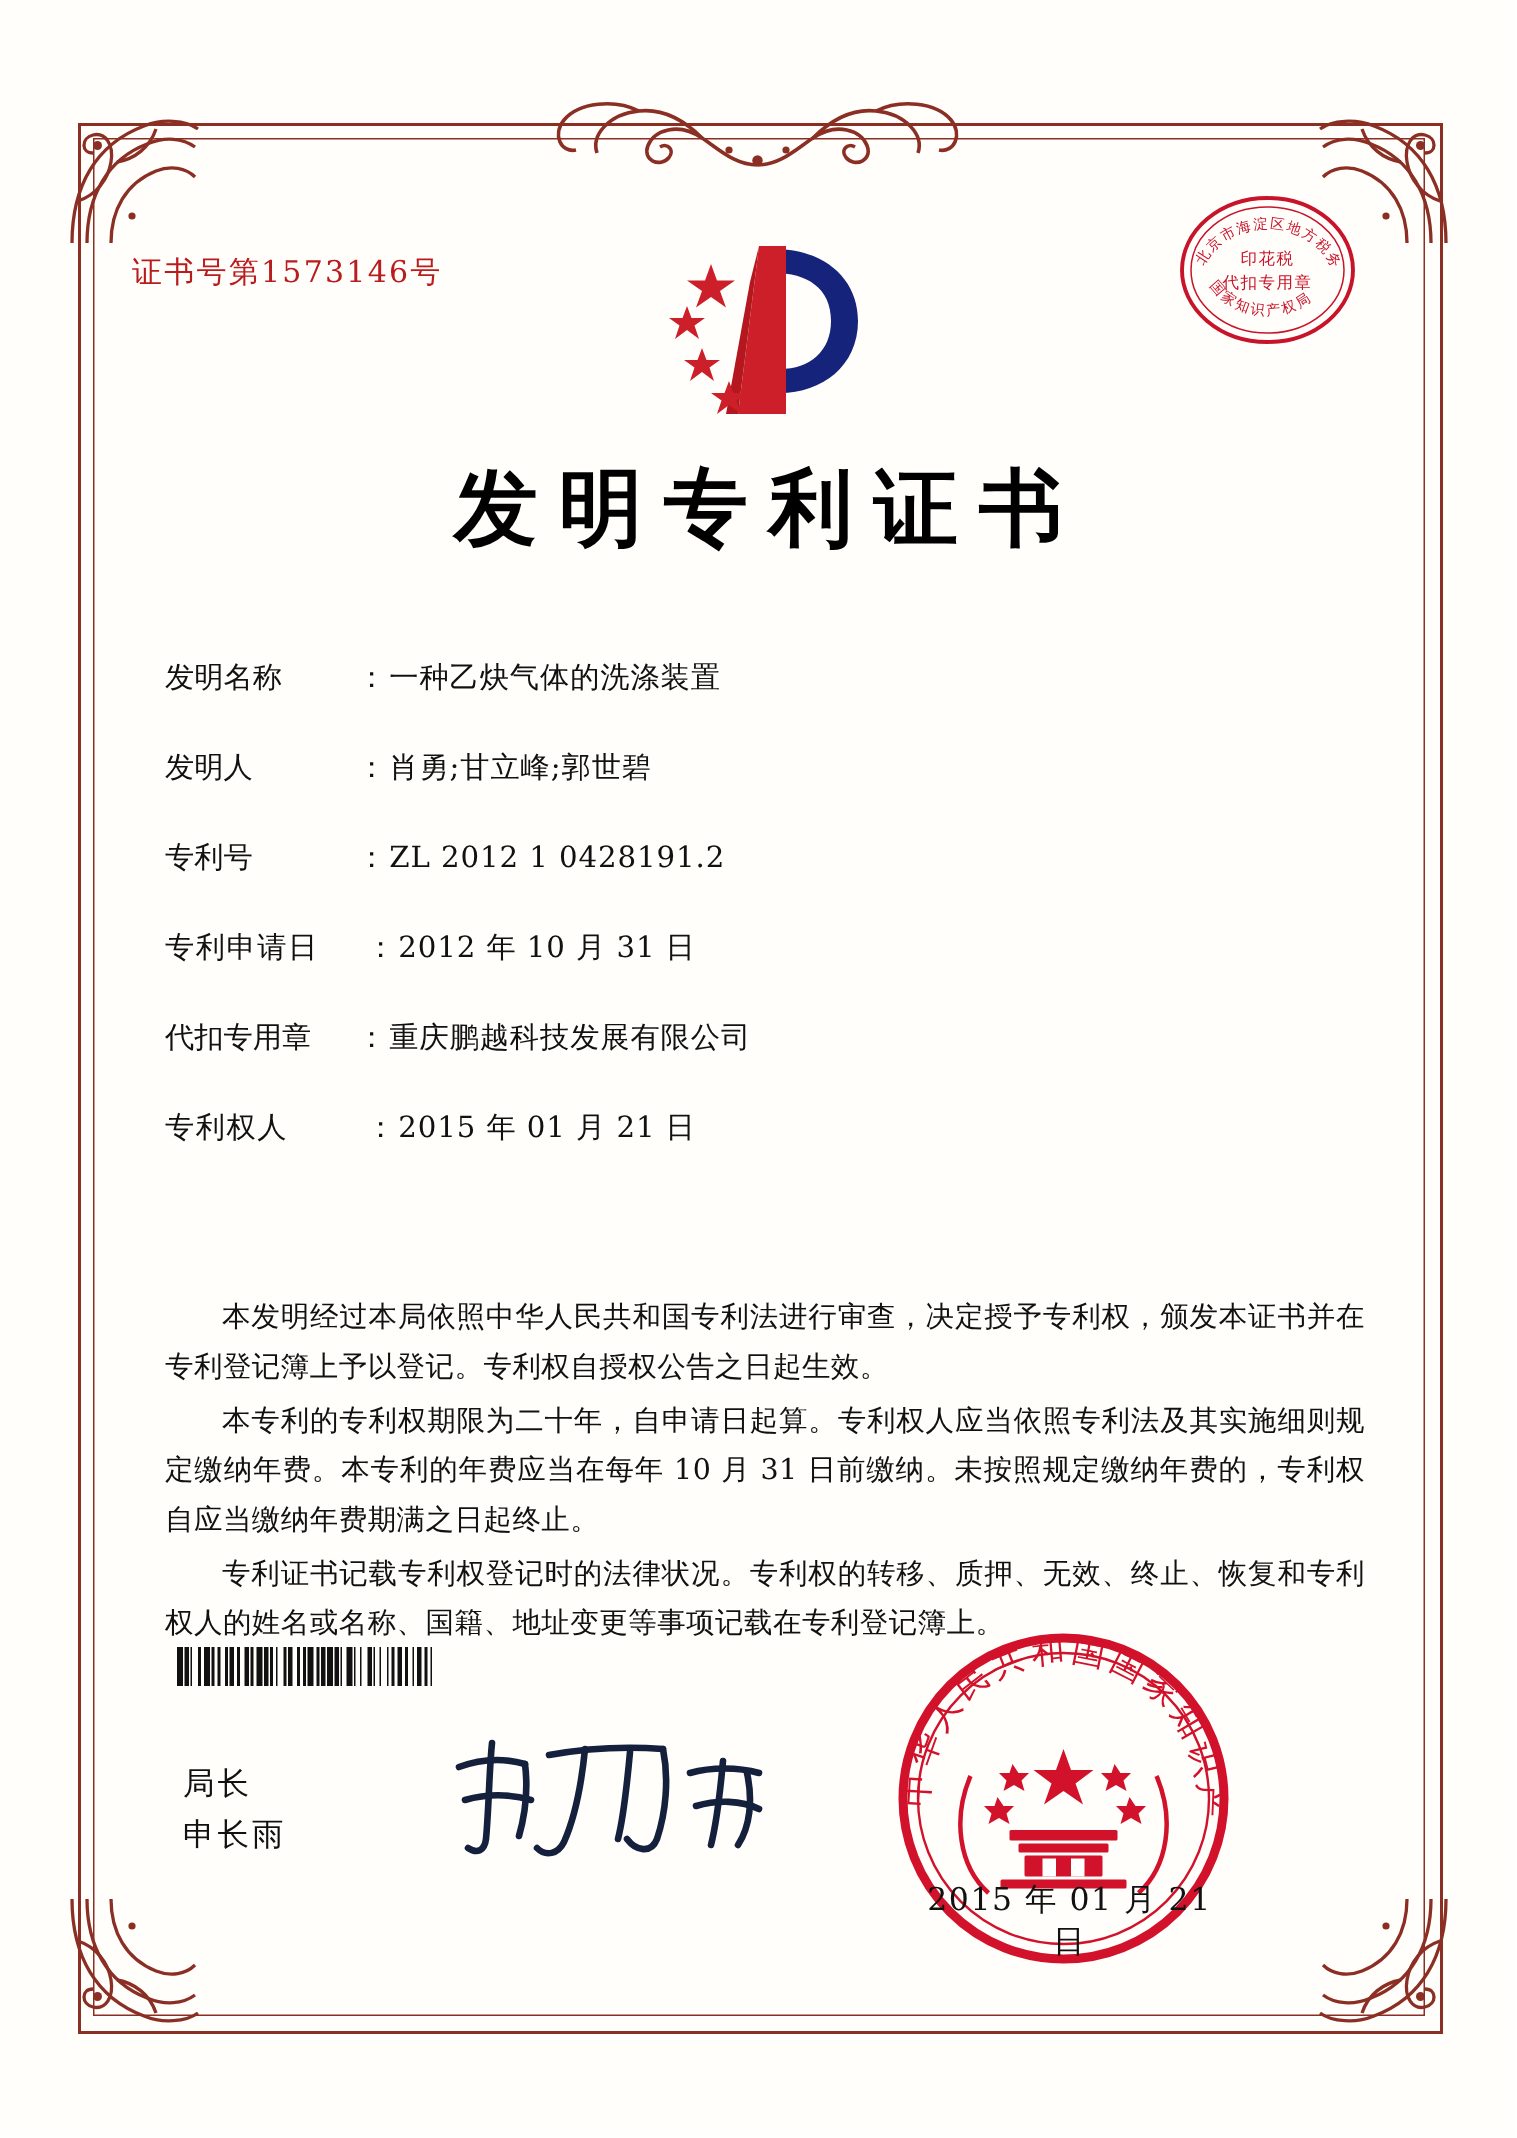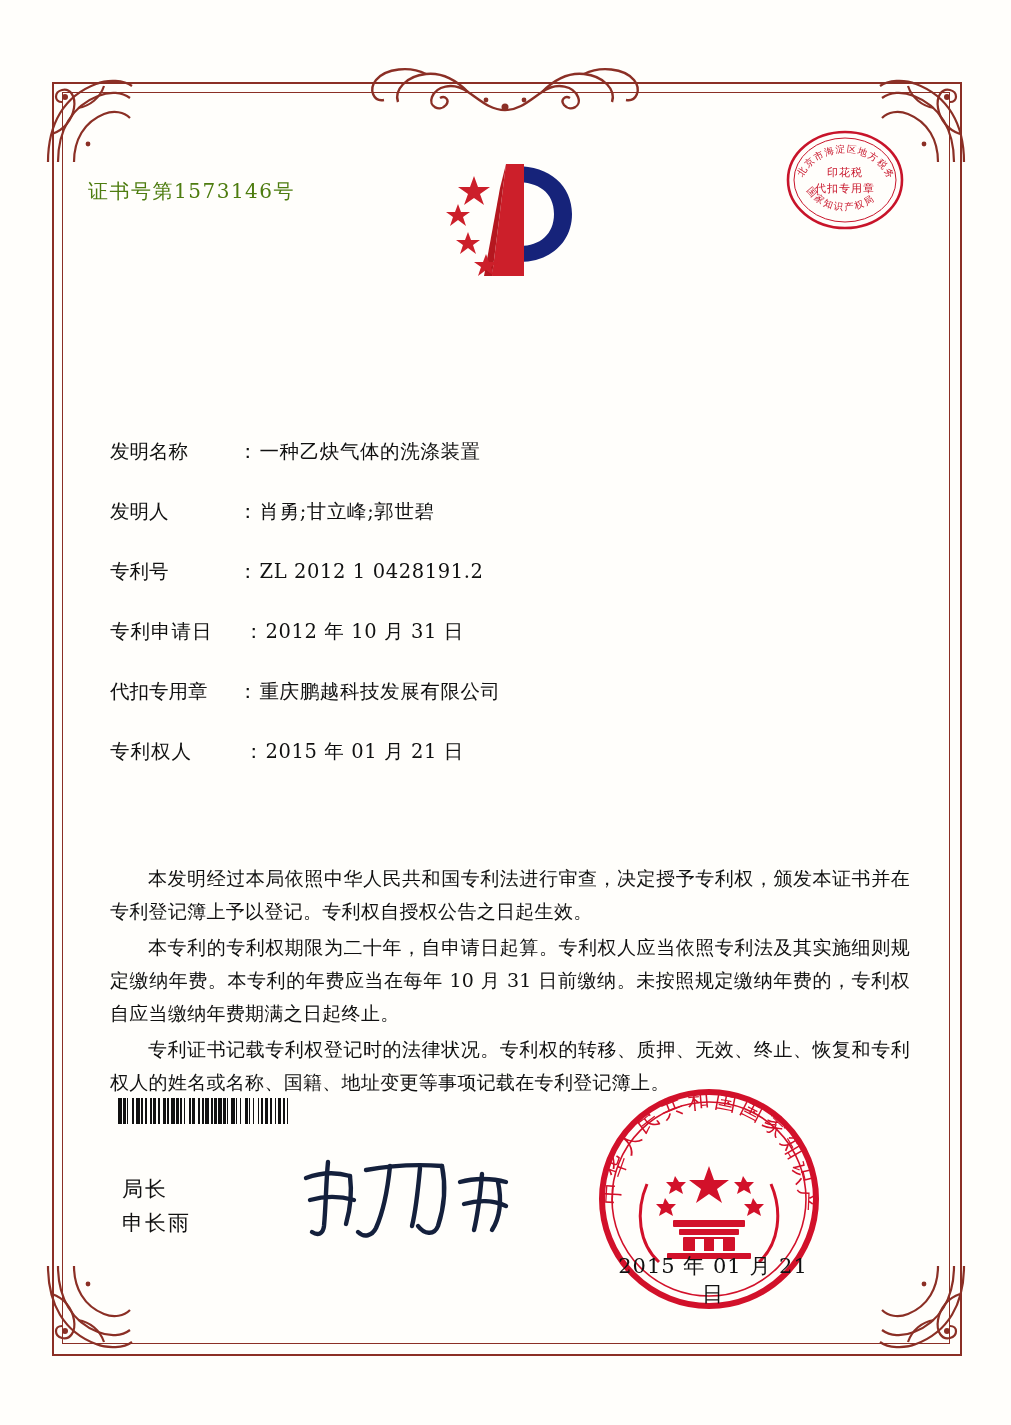--- a/index.html
+++ b/index.html
@@ -57,25 +57,25 @@
     width: 330px;
     height: 52px;
     color: #8b2f25;
   }
   .top-flourish svg { width: 100%; height: 100%; display: block; }
 
   
   .cert-number {
     position: absolute;
     left: 88px;
-    top: 178px;
+    top: 168px;
     font-size: 20px;
     letter-spacing: 1.5px;
     font-family: "DejaVu Serif", "Liberation Serif", serif;
-    color: #4d7c0f;
+    color: #b91c1c;
     white-space: nowrap;
   }
 
   .logo {
     position: absolute;
     left: 420px;
     top: 158px;
     width: 160px;
     height: 125px;
   }
@@ -334,20 +334,21 @@
         <textPath href="#tsTop" startOffset="6%">北京市海淀区地方税务局</textPath>
       </text>
       <text font-size="9.5" fill="#c8142a" font-family="'DejaVu Serif',serif" letter-spacing="1.6">
         <textPath href="#tsBot" startOffset="10%">国家知识产权局</textPath>
       </text>
       <text x="63" y="50" text-anchor="middle" font-size="11" fill="#c8142a" font-family="'DejaVu Serif',serif" letter-spacing="1">印花税</text>
       <text x="63" y="66" text-anchor="middle" font-size="11" fill="#c8142a" font-family="'DejaVu Serif',serif" letter-spacing="1">代扣专用章</text>
     </svg>
   </div>
 
+  <div class="doc-title">发明专利证书</div>
 
   <div class="fields">
 
     <div class="field-row">
       <span class="field-label spread">发明名称</span>
       <span class="field-sep">：</span>
       <span class="field-value">一种乙炔气体的洗涤装置</span>
     </div>
 
     <div class="field-row">

